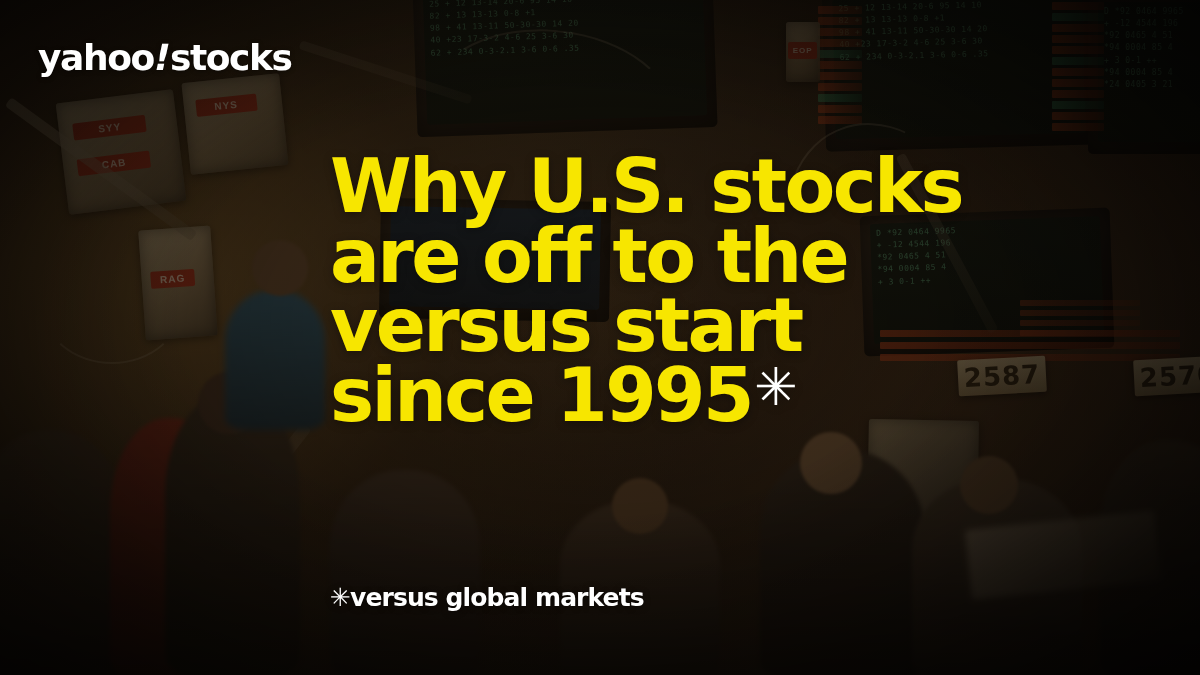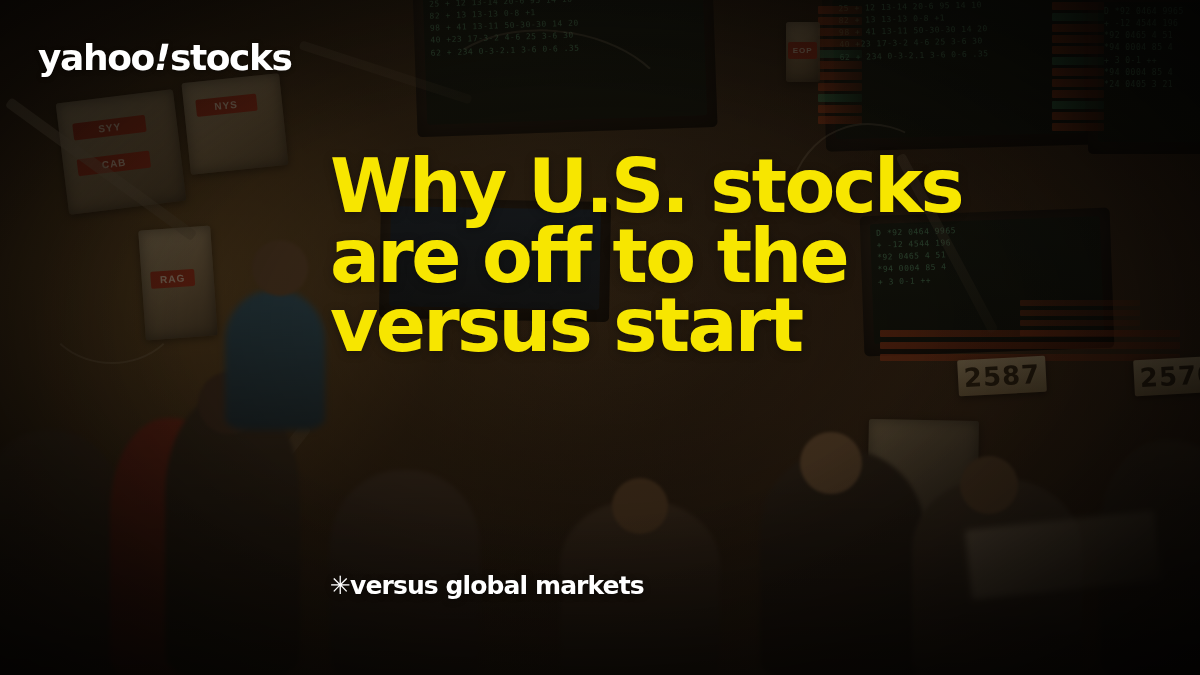--- a/index.html
+++ b/index.html
@@ -199,21 +199,21 @@
     color: #ffffff;
     font-size: 52px;
     vertical-align: 0.30em;
     letter-spacing: 0;
     margin-left: 2px;
   }
 
   .footnote {
     position: absolute;
     left: 330px;
-    top: 573px;
+    top: 585px;
     color: #ffffff;
     font-family: "DejaVu Sans", "Liberation Sans", sans-serif;
     font-weight: 700;
     font-size: 25px;
     letter-spacing: -0.9px;
     line-height: 1;
     text-shadow: 0 1px 6px rgba(0,0,0,0.5);
   }
 </style>
 </head>
@@ -372,20 +372,21 @@
     <div class="logo">
       <span>yahoo</span>
         <span class="bang">!</span>
         <span>stocks</span>
     </div>
 
     <div class="headline">
       <span class="line">Why U.S. stocks</span>
       <span class="line">are off to the</span>
       <span class="line">versus start</span>
+      <span class="line"><span>since 1995</span><span class="star">✳</span></span>
     </div>
 
     <div class="footnote">
       <span>✳</span><span>versus global markets</span>
     </div>
 
   </div>
 </div>
 
 </body></html>

